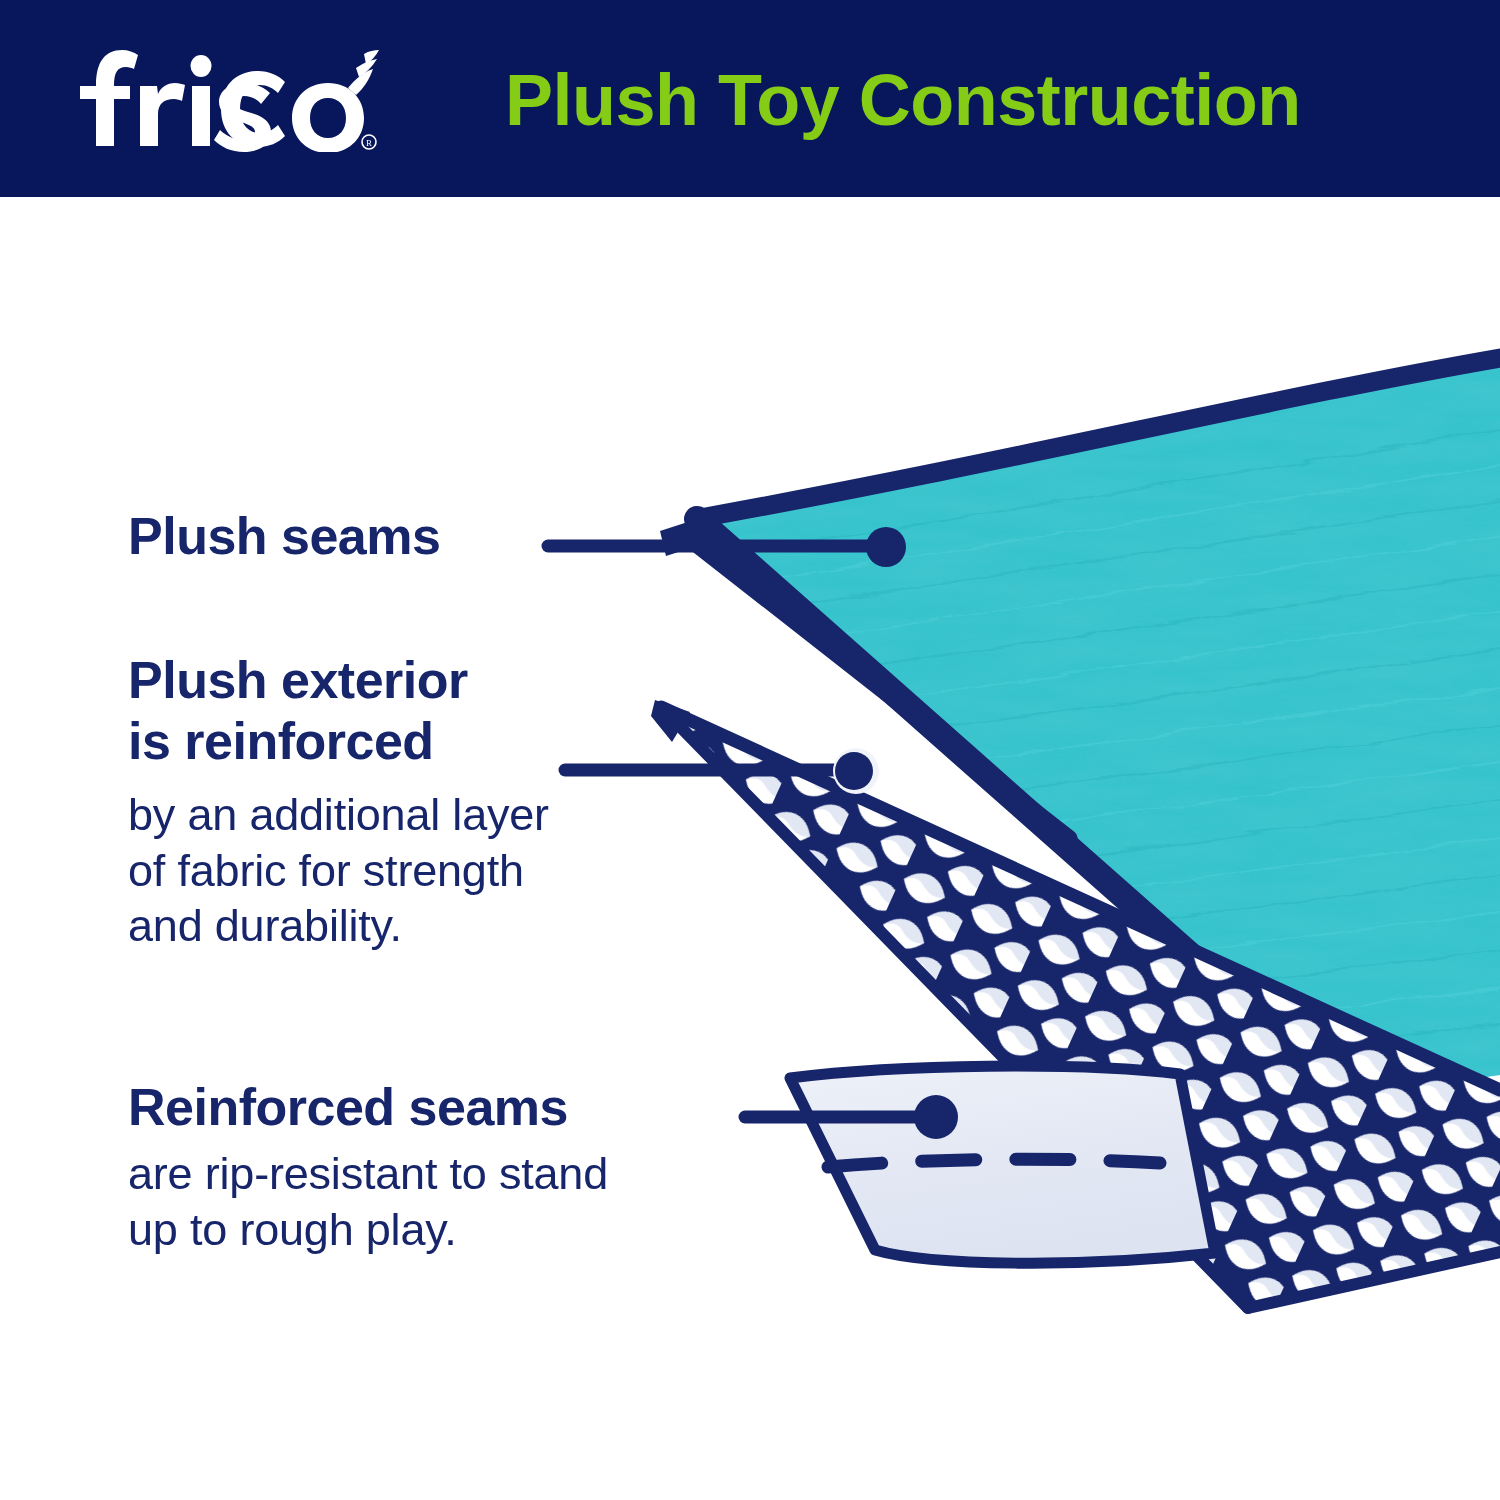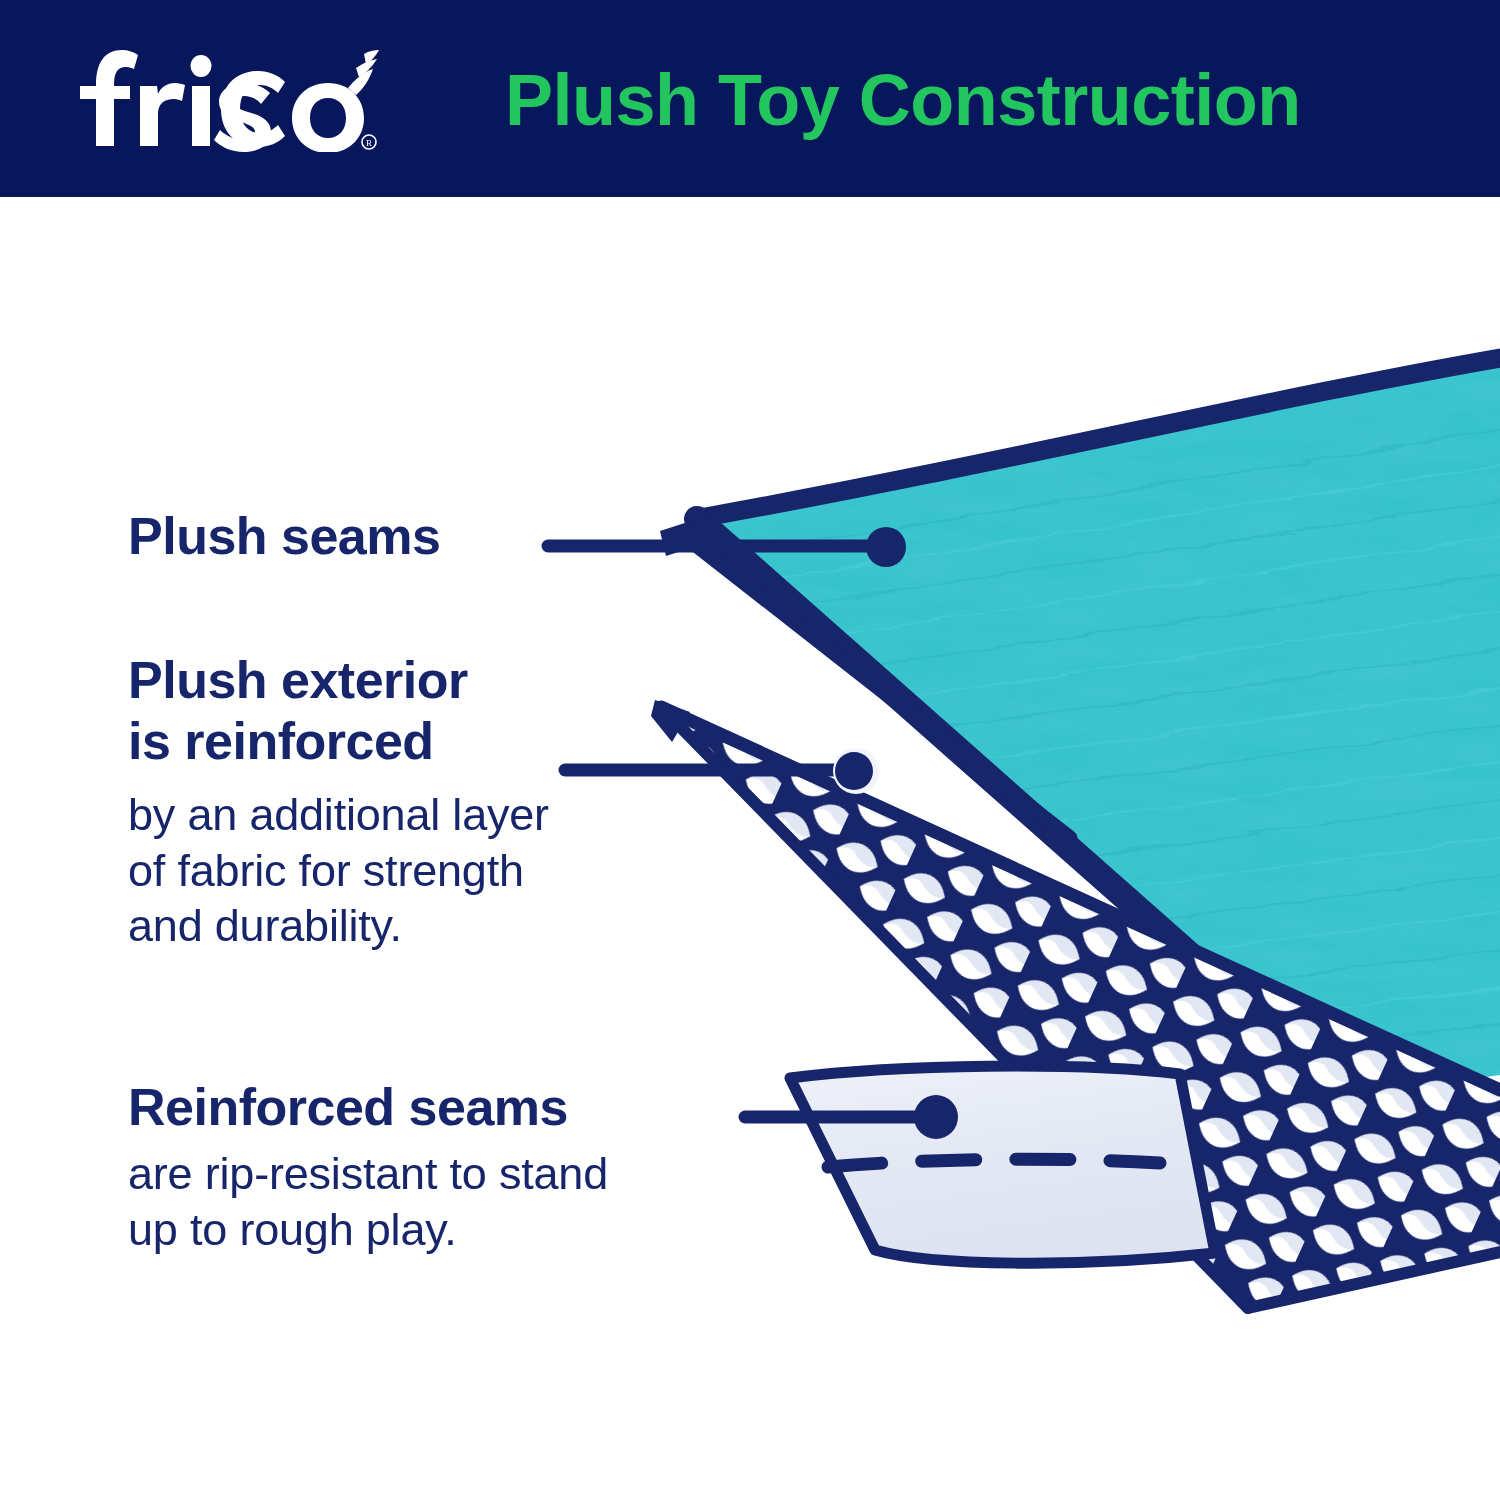--- a/index.html
+++ b/index.html
@@ -33,21 +33,21 @@
     position: absolute;
     left: 72px;
     top: 42px;
     width: 310px;
     height: 110px;
   }
   #header-title {
     position: absolute;
     left: 505px;
     top: 50px;
-    color: #22c55e;
+    color: #84cc16;
     font-size: 72px;
     font-weight: bold;
     letter-spacing: -0.5px;
     line-height: 100px;
     white-space: nowrap;
   }
 
   
   .callout {
     position: absolute;

